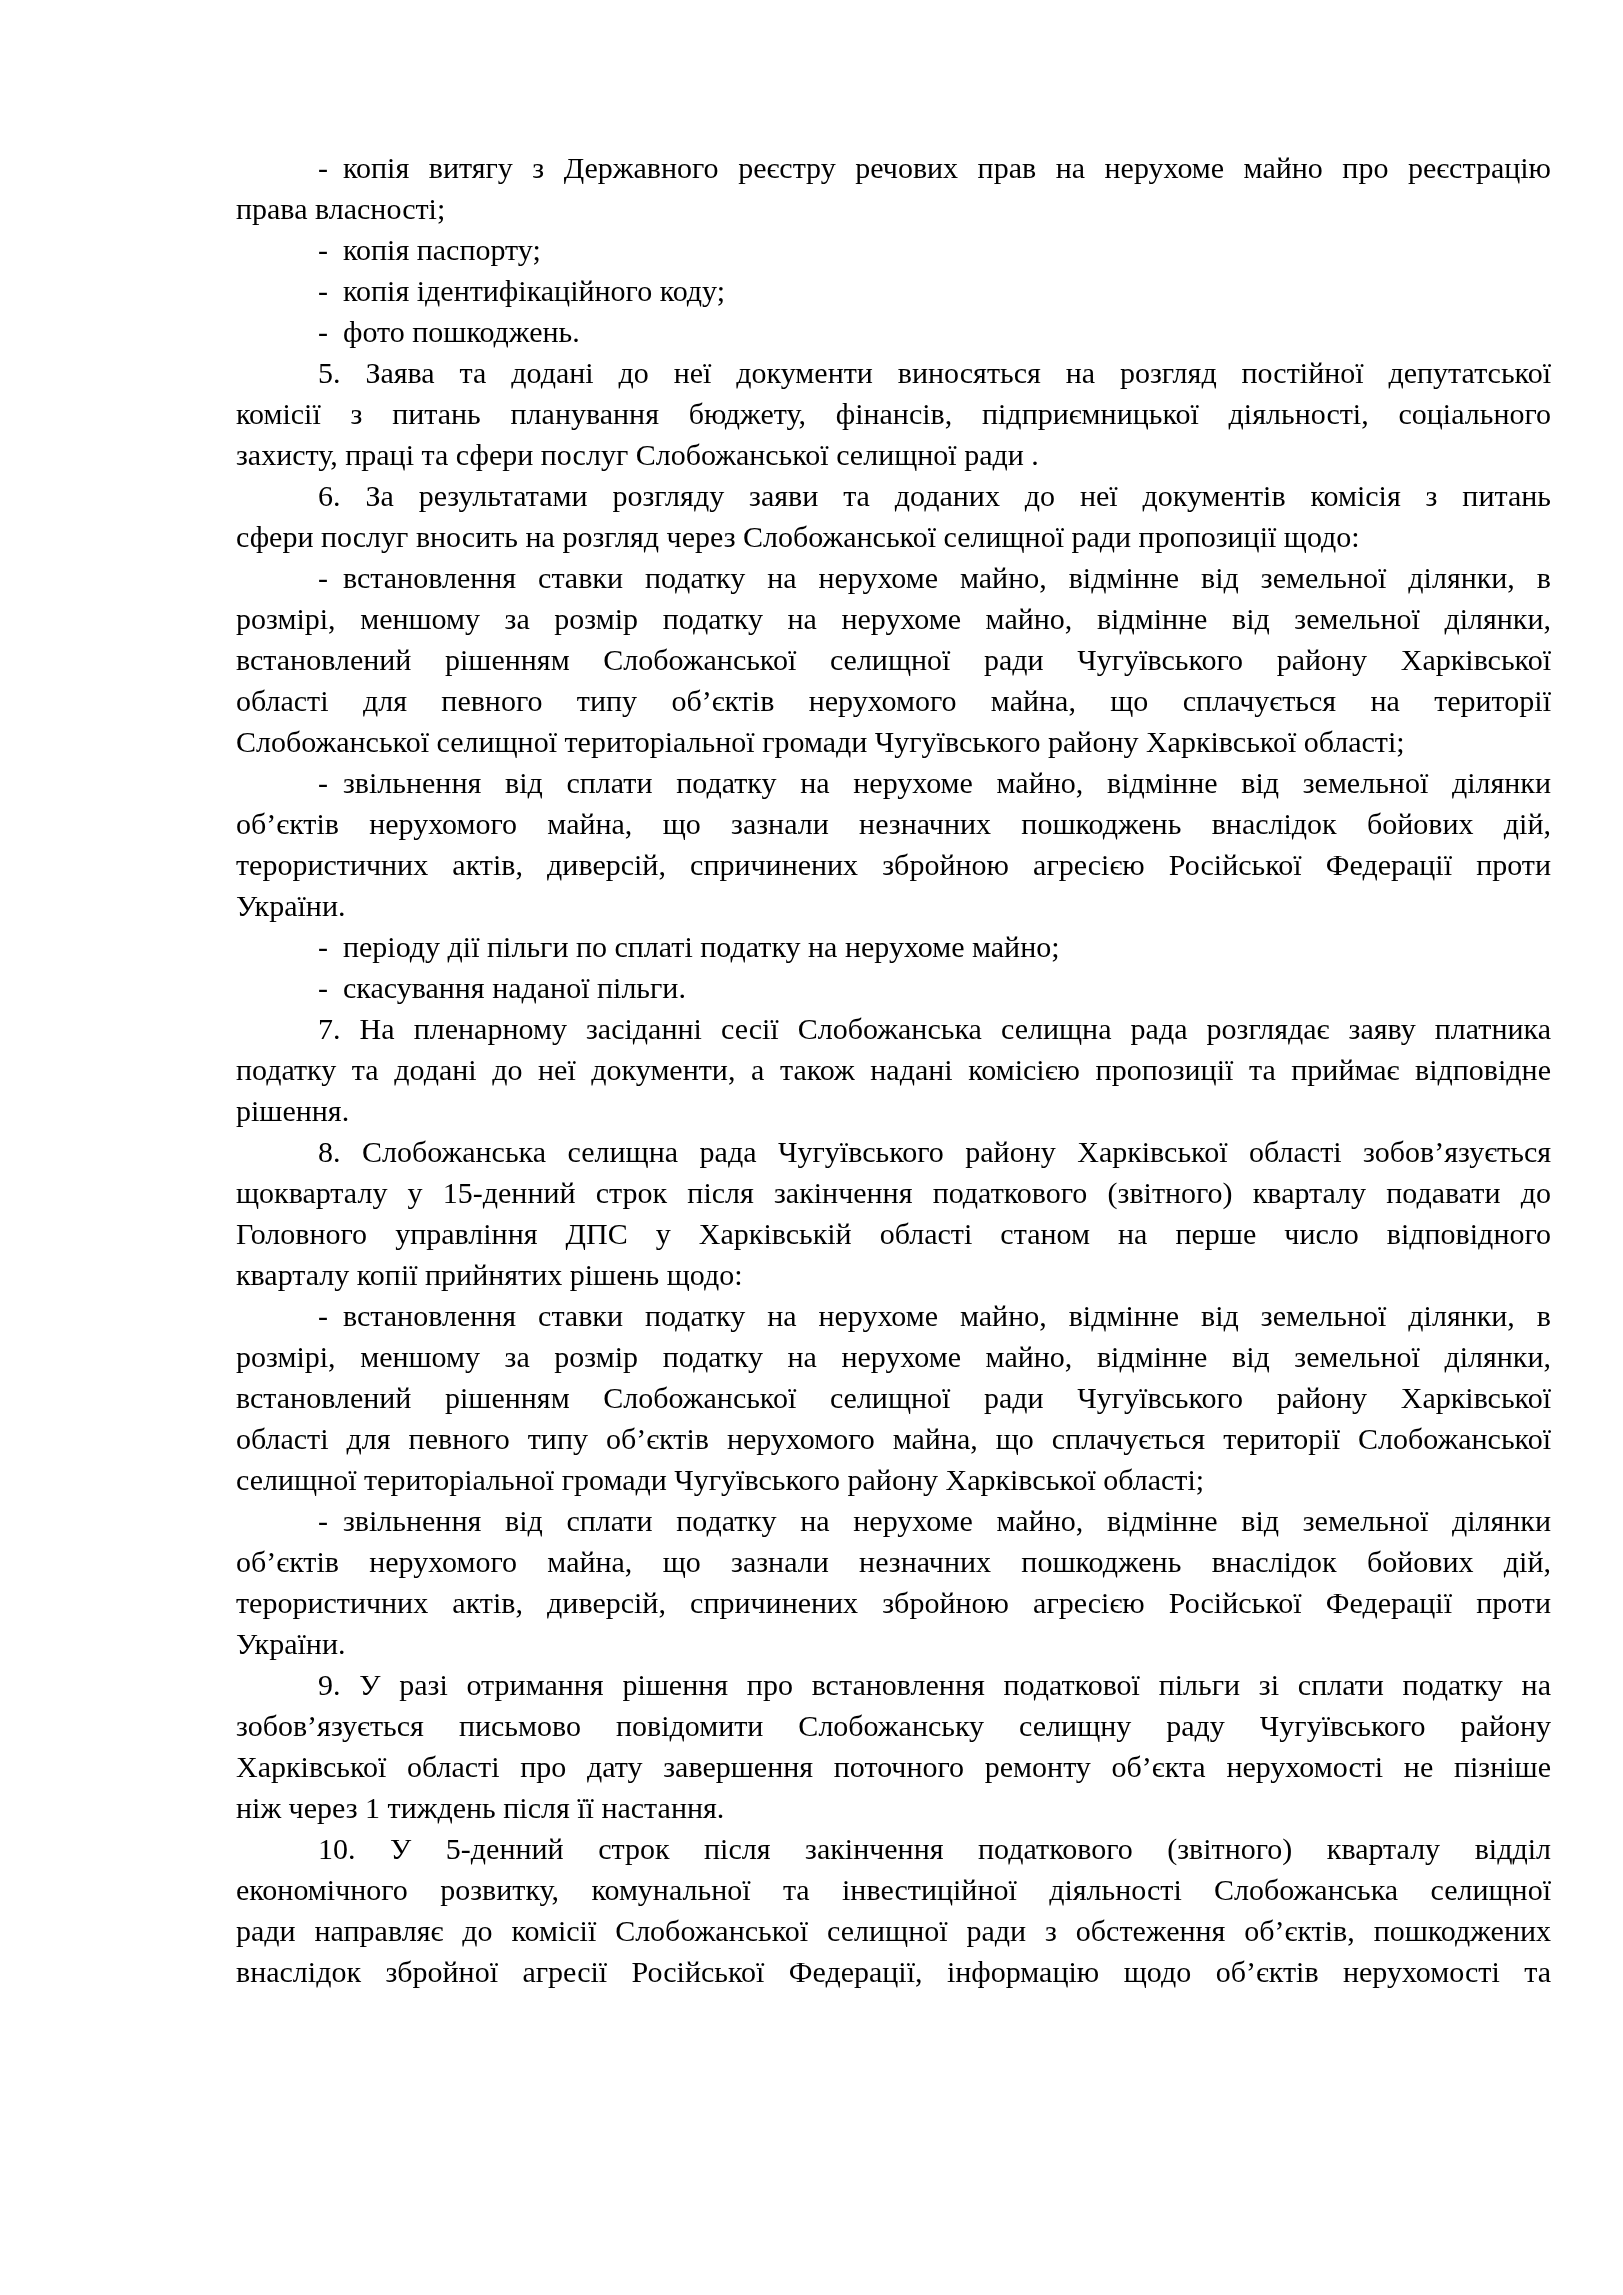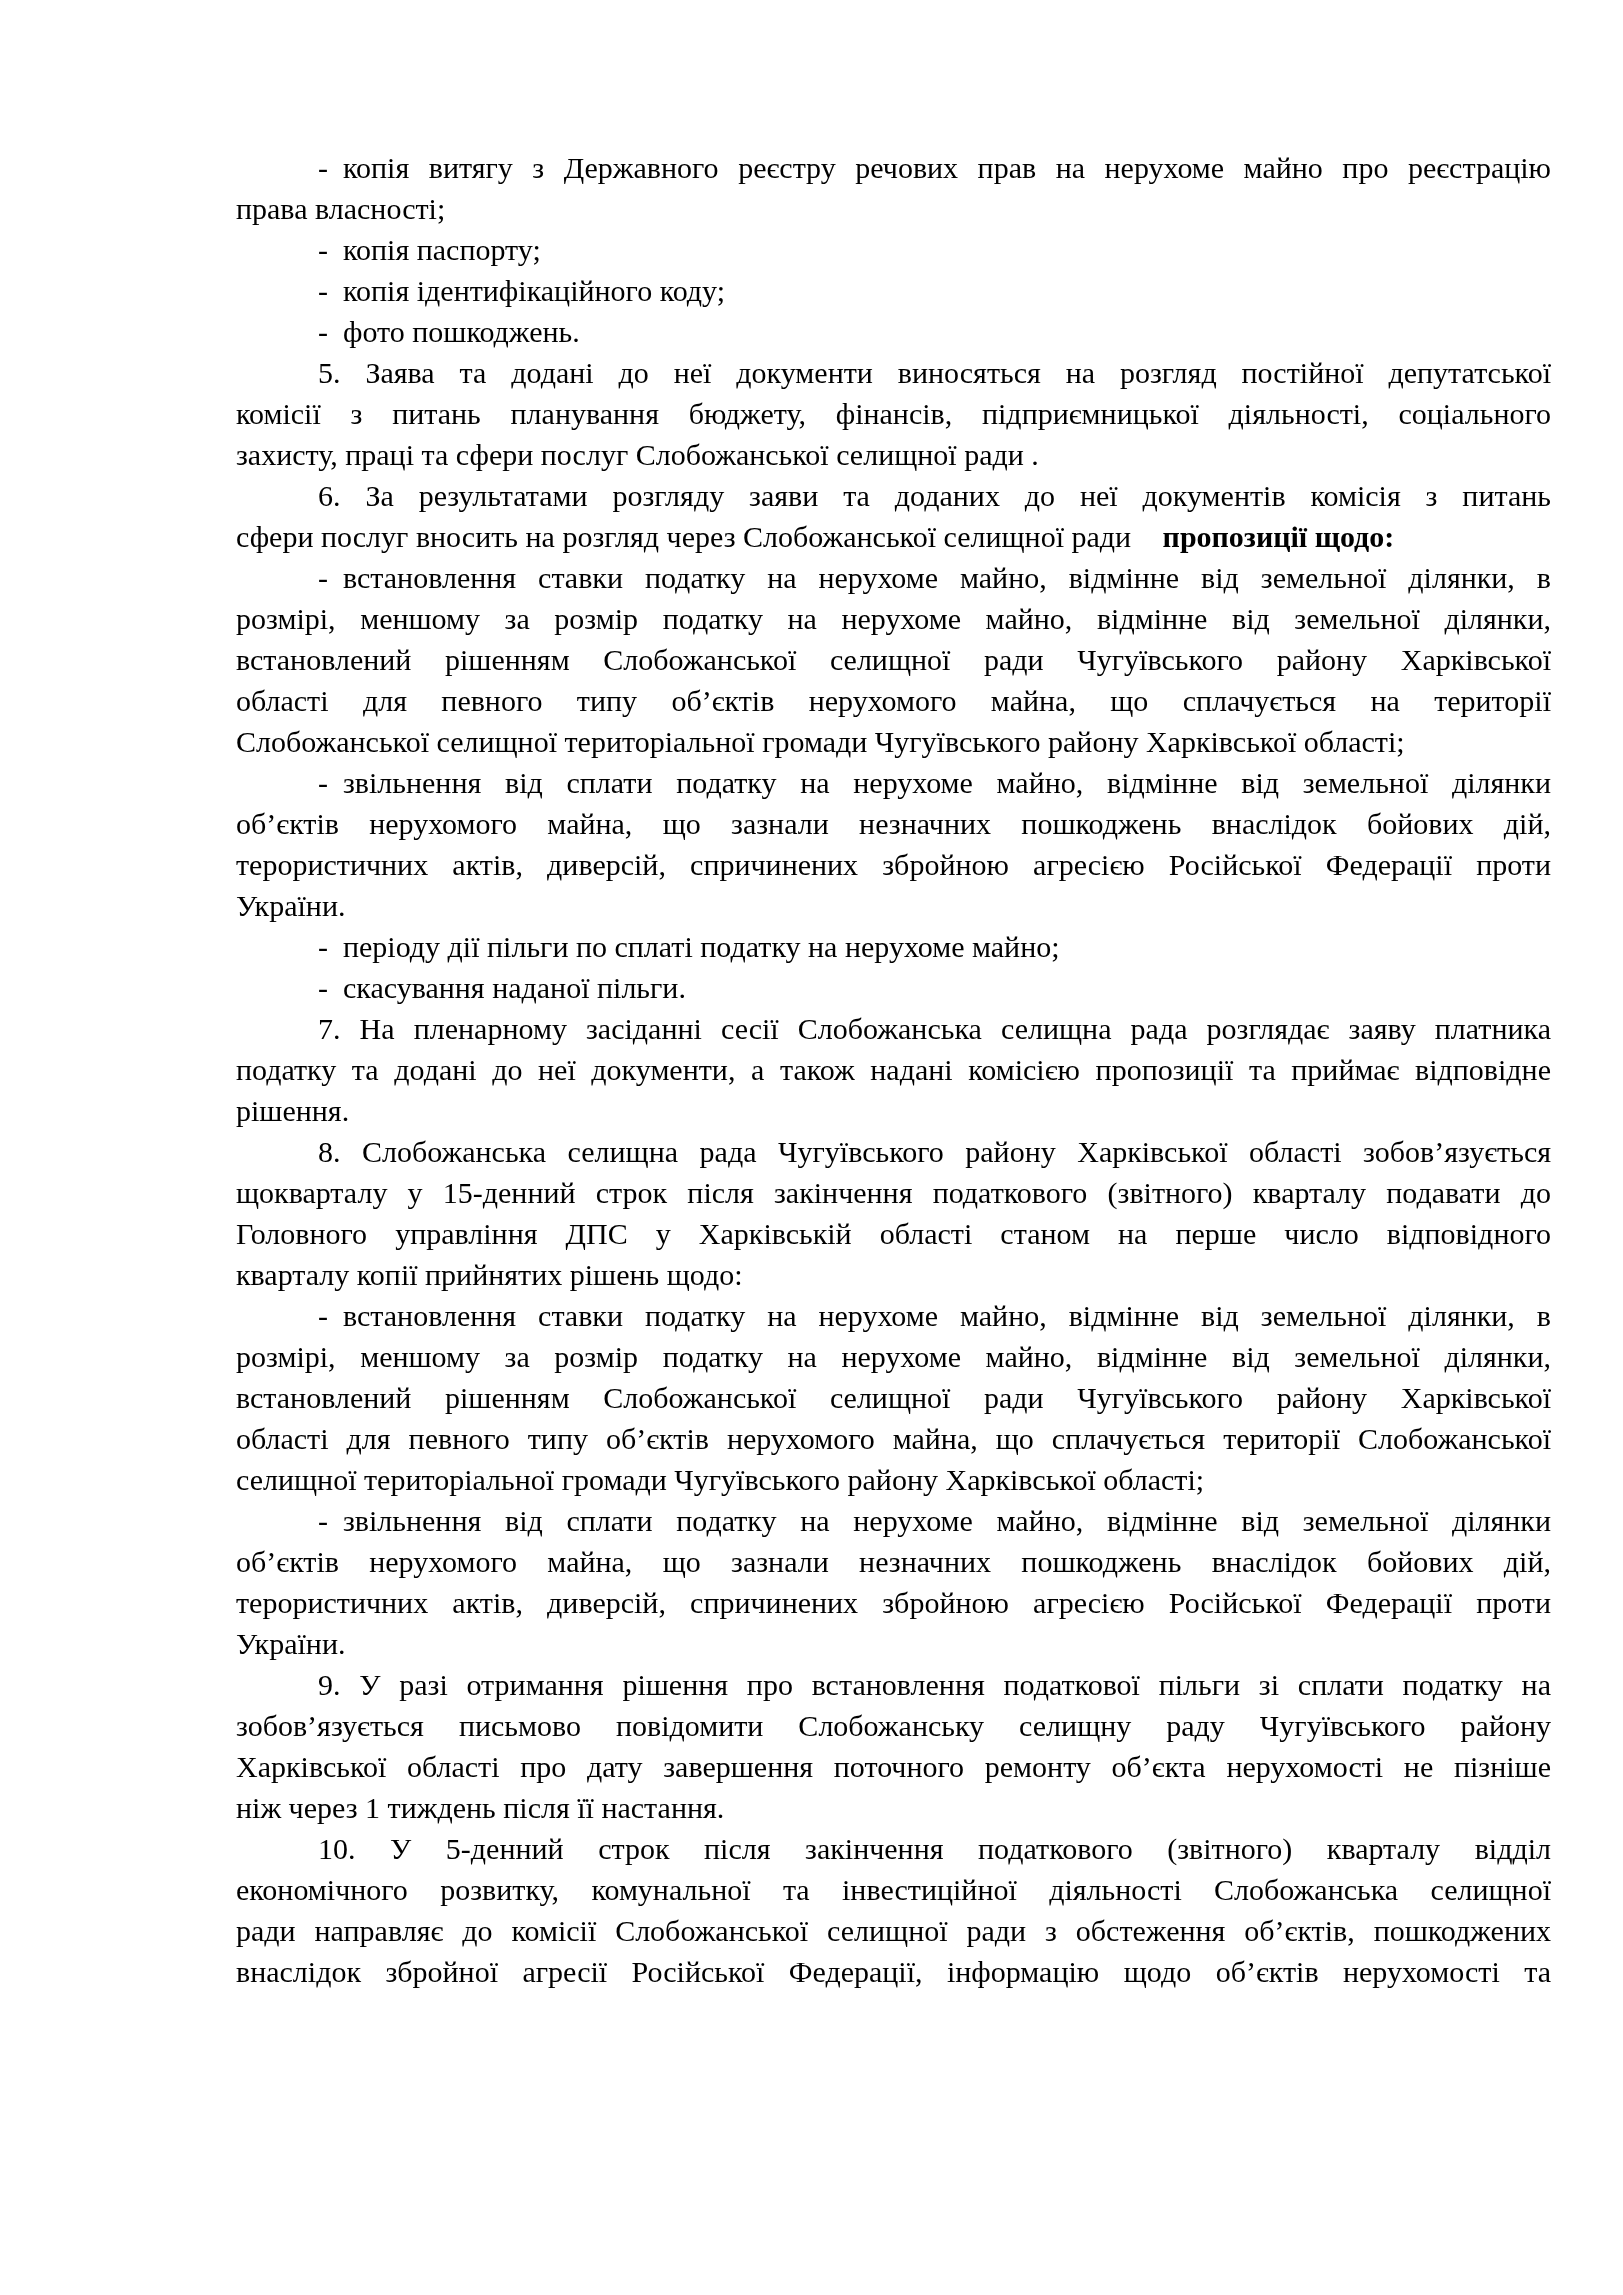--- a/index.html
+++ b/index.html
@@ -36,22 +36,21 @@
     color: #000000;
   }
   .line.left {
     text-align: center;
     text-align-last: left;
   }
   .line.indent {
     padding-left: 82px;
   }
   .line span.bold {
-    font-weight: bold;
-    margin-left: 24px;
+    font-weight: normal;
   }
 </style>
 </head>
 <body>
 
 <div class="page">
   <div class="text-block">
       <div class="line indent"><span>- копія витягу з Державного реєстру речових прав на нерухоме майно про реєстрацію</span></div>
       <div class="line left"><span>права власності;</span></div>
       <div class="line indent left"><span>- копія паспорту;</span></div>

